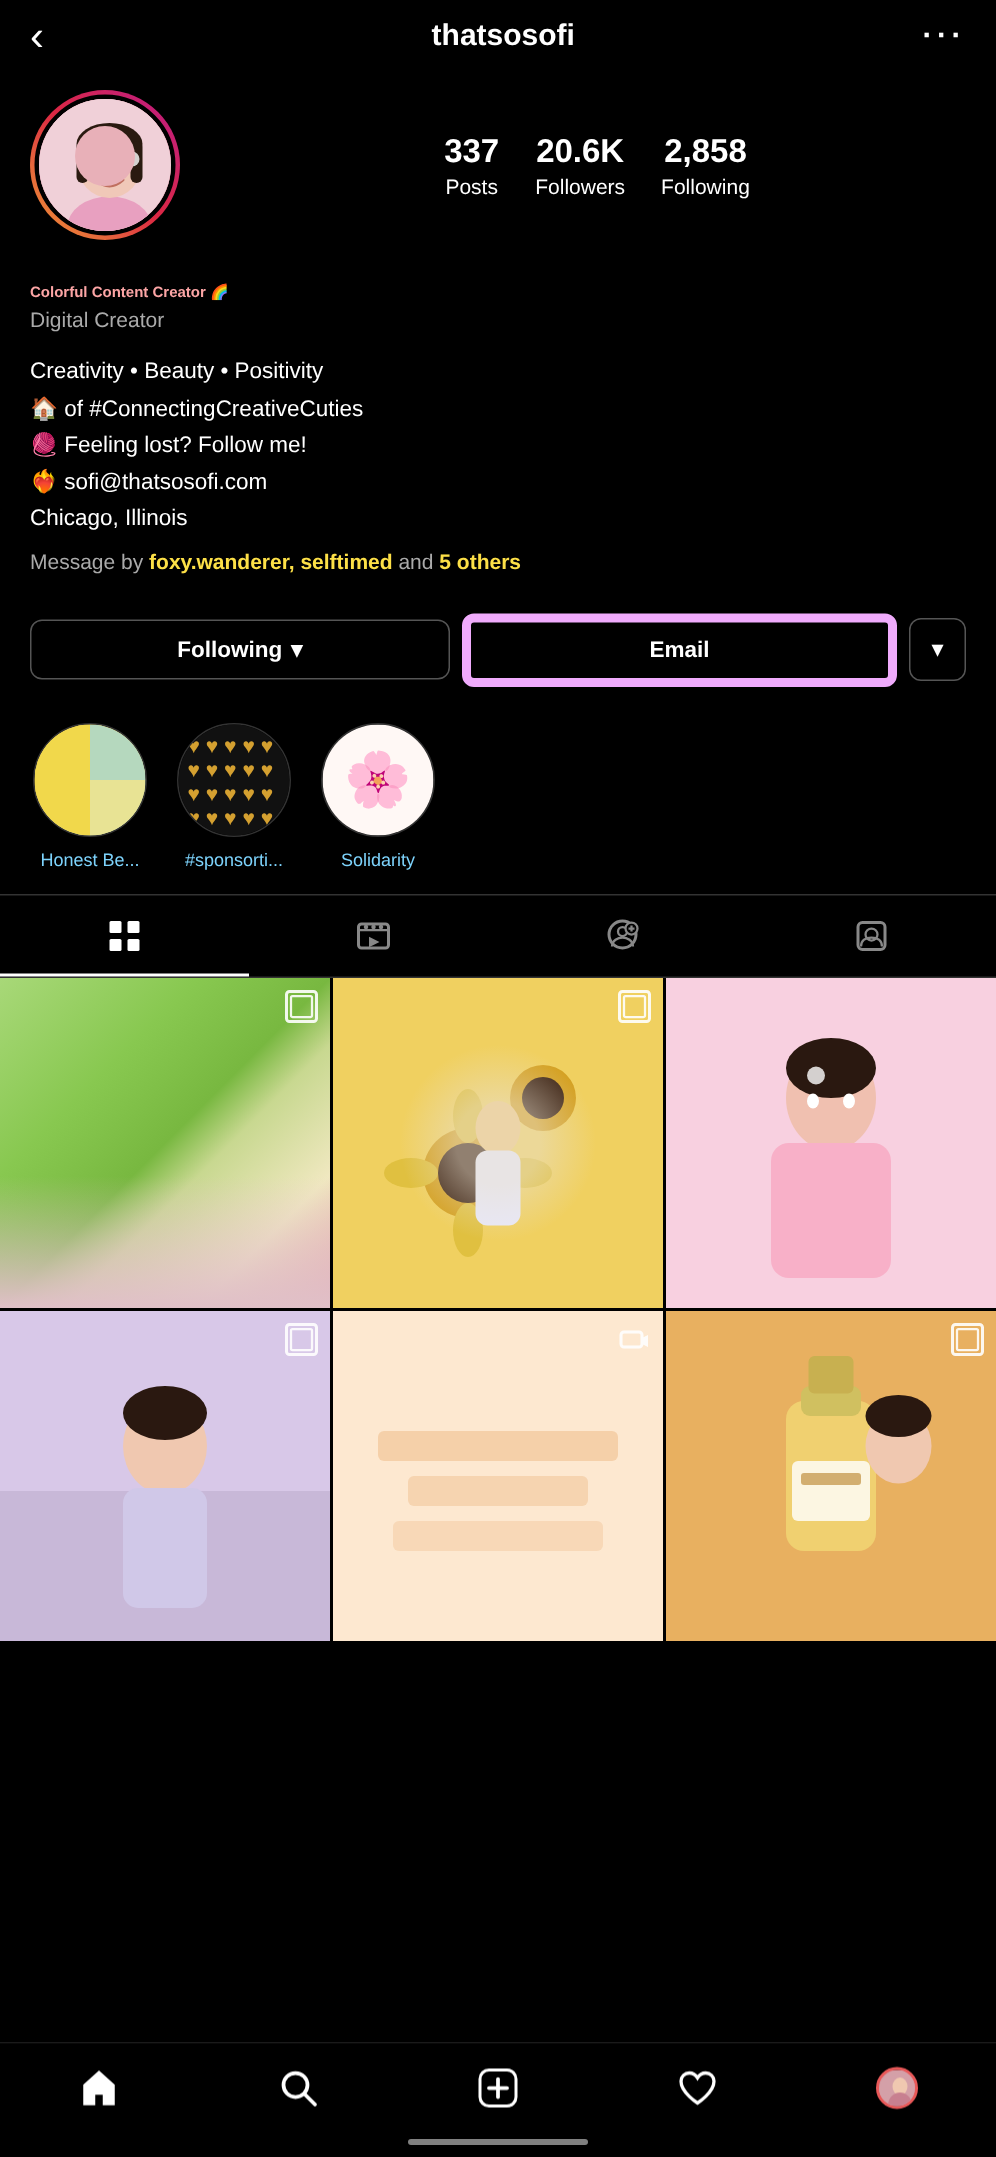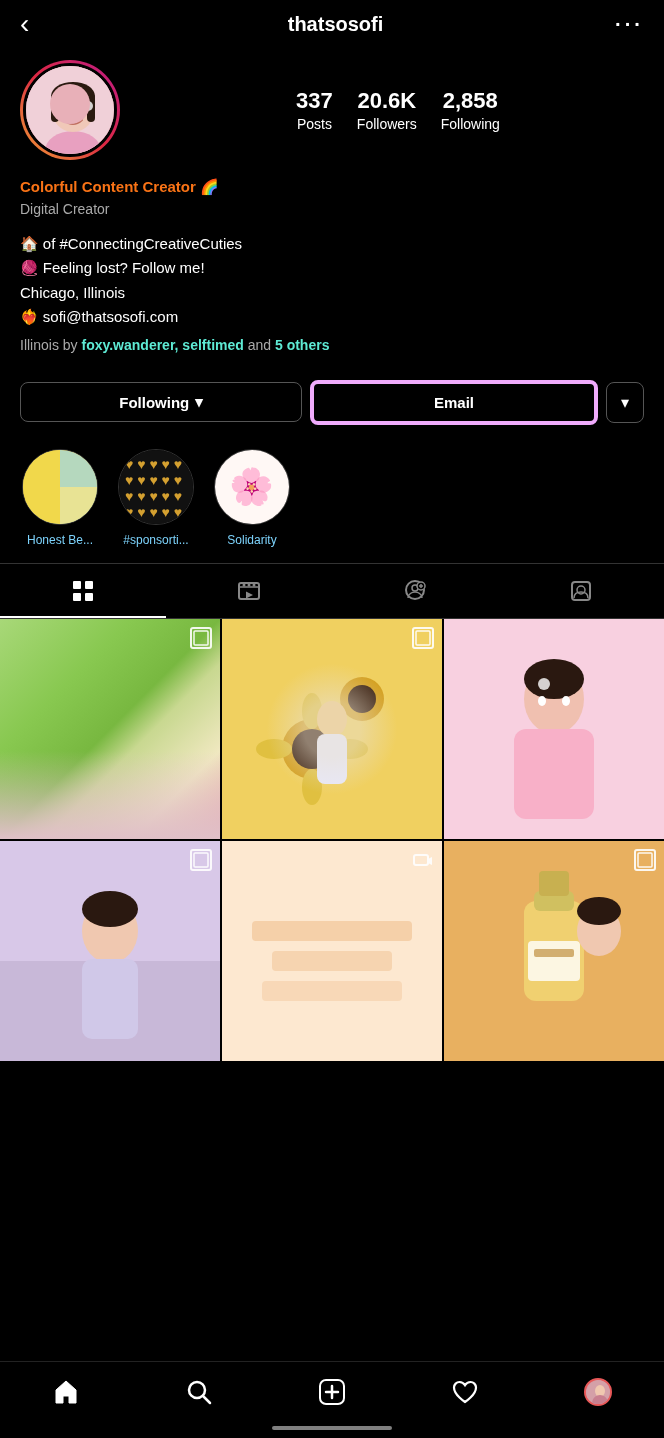--- a/index.html
+++ b/index.html
@@ -151,40 +151,41 @@
       font-size: 14px;
       color: #fff;
     }
 
     
     .bio-section {
       padding: 0 20px 16px;
       line-height: 1.5;
     }
     .bio-name {
-      font-size: 15px;
+      font-size: 10px;
       font-weight: 700;
-      color: #f97316;
+      color: #fca5a5;
+      margin-top: 12px;
     }
     .bio-category {
       font-size: 14px;
       color: #aaa;
       margin-bottom: 13px;
     }
     .bio-line {
       font-size: 15px;
       color: #fff;
       margin-bottom: 2px;
     }
     .bio-followed {
       font-size: 14px;
       color: #aaa;
       margin-top: 6px;
     }
-    .bio-followed .bold { font-weight: 700; color: #5eead4; }
+    .bio-followed .bold { font-weight: 700; color: #fde047; }
 
     
     .action-buttons {
       display: flex;
       gap: 8px;
       padding: 8px 20px 16px;
       align-items: center;
     }
     .btn-following {
       flex: 1;
@@ -208,21 +209,21 @@
       border-radius: 8px;
       color: #fff;
       font-size: 15px;
       font-weight: 600;
       padding: 10px 12px;
       cursor: pointer;
     }
     .btn-email {
       flex: 1;
       background: transparent;
-      border: 4px solid #f0abfc;
+      border: 6px solid #f0abfc;
       border-radius: 8px;
       color: #fff;
       font-size: 15px;
       font-weight: 600;
       padding: 10px 12px;
       cursor: pointer;
     }
     .btn-dropdown {
       background: transparent;
       border: 1px solid #555;
@@ -500,26 +501,27 @@
       <div class="stat-item">
         <span class="stat-number">2,858</span>
         <span class="stat-label">Following</span>
       </div>
     </div>
   </div>
 
   <div class="bio-section">
     <div class="bio-name">Colorful Content Creator 🌈</div>
     <div class="bio-category">Digital Creator</div>
+    <div class="bio-line">Creativity • Beauty • Positivity</div>
     <div class="bio-line">🏠 of #ConnectingCreativeCuties</div>
     <div class="bio-line">🧶 Feeling lost? Follow me!</div>
+    <div class="bio-line">❤️‍🔥 sofi@thatsosofi.com</div>
     <div class="bio-line">Chicago, Illinois</div>
-    <div class="bio-line">❤️‍🔥 sofi@thatsosofi.com</div>
     <div class="bio-followed">
-      <span>Illinois by </span><span class="bold">foxy.wanderer, selftimed</span><span> and </span><span class="bold">5 others</span>
+      <span>Message by </span><span class="bold">foxy.wanderer, selftimed</span><span> and </span><span class="bold">5 others</span>
     </div>
   </div>
 
   <div class="action-buttons">
     <button class="btn-following">
       <span>Following</span>
       <span>▾</span>
     </button>
     <button class="btn-email">Email</button>
     <button class="btn-dropdown">

